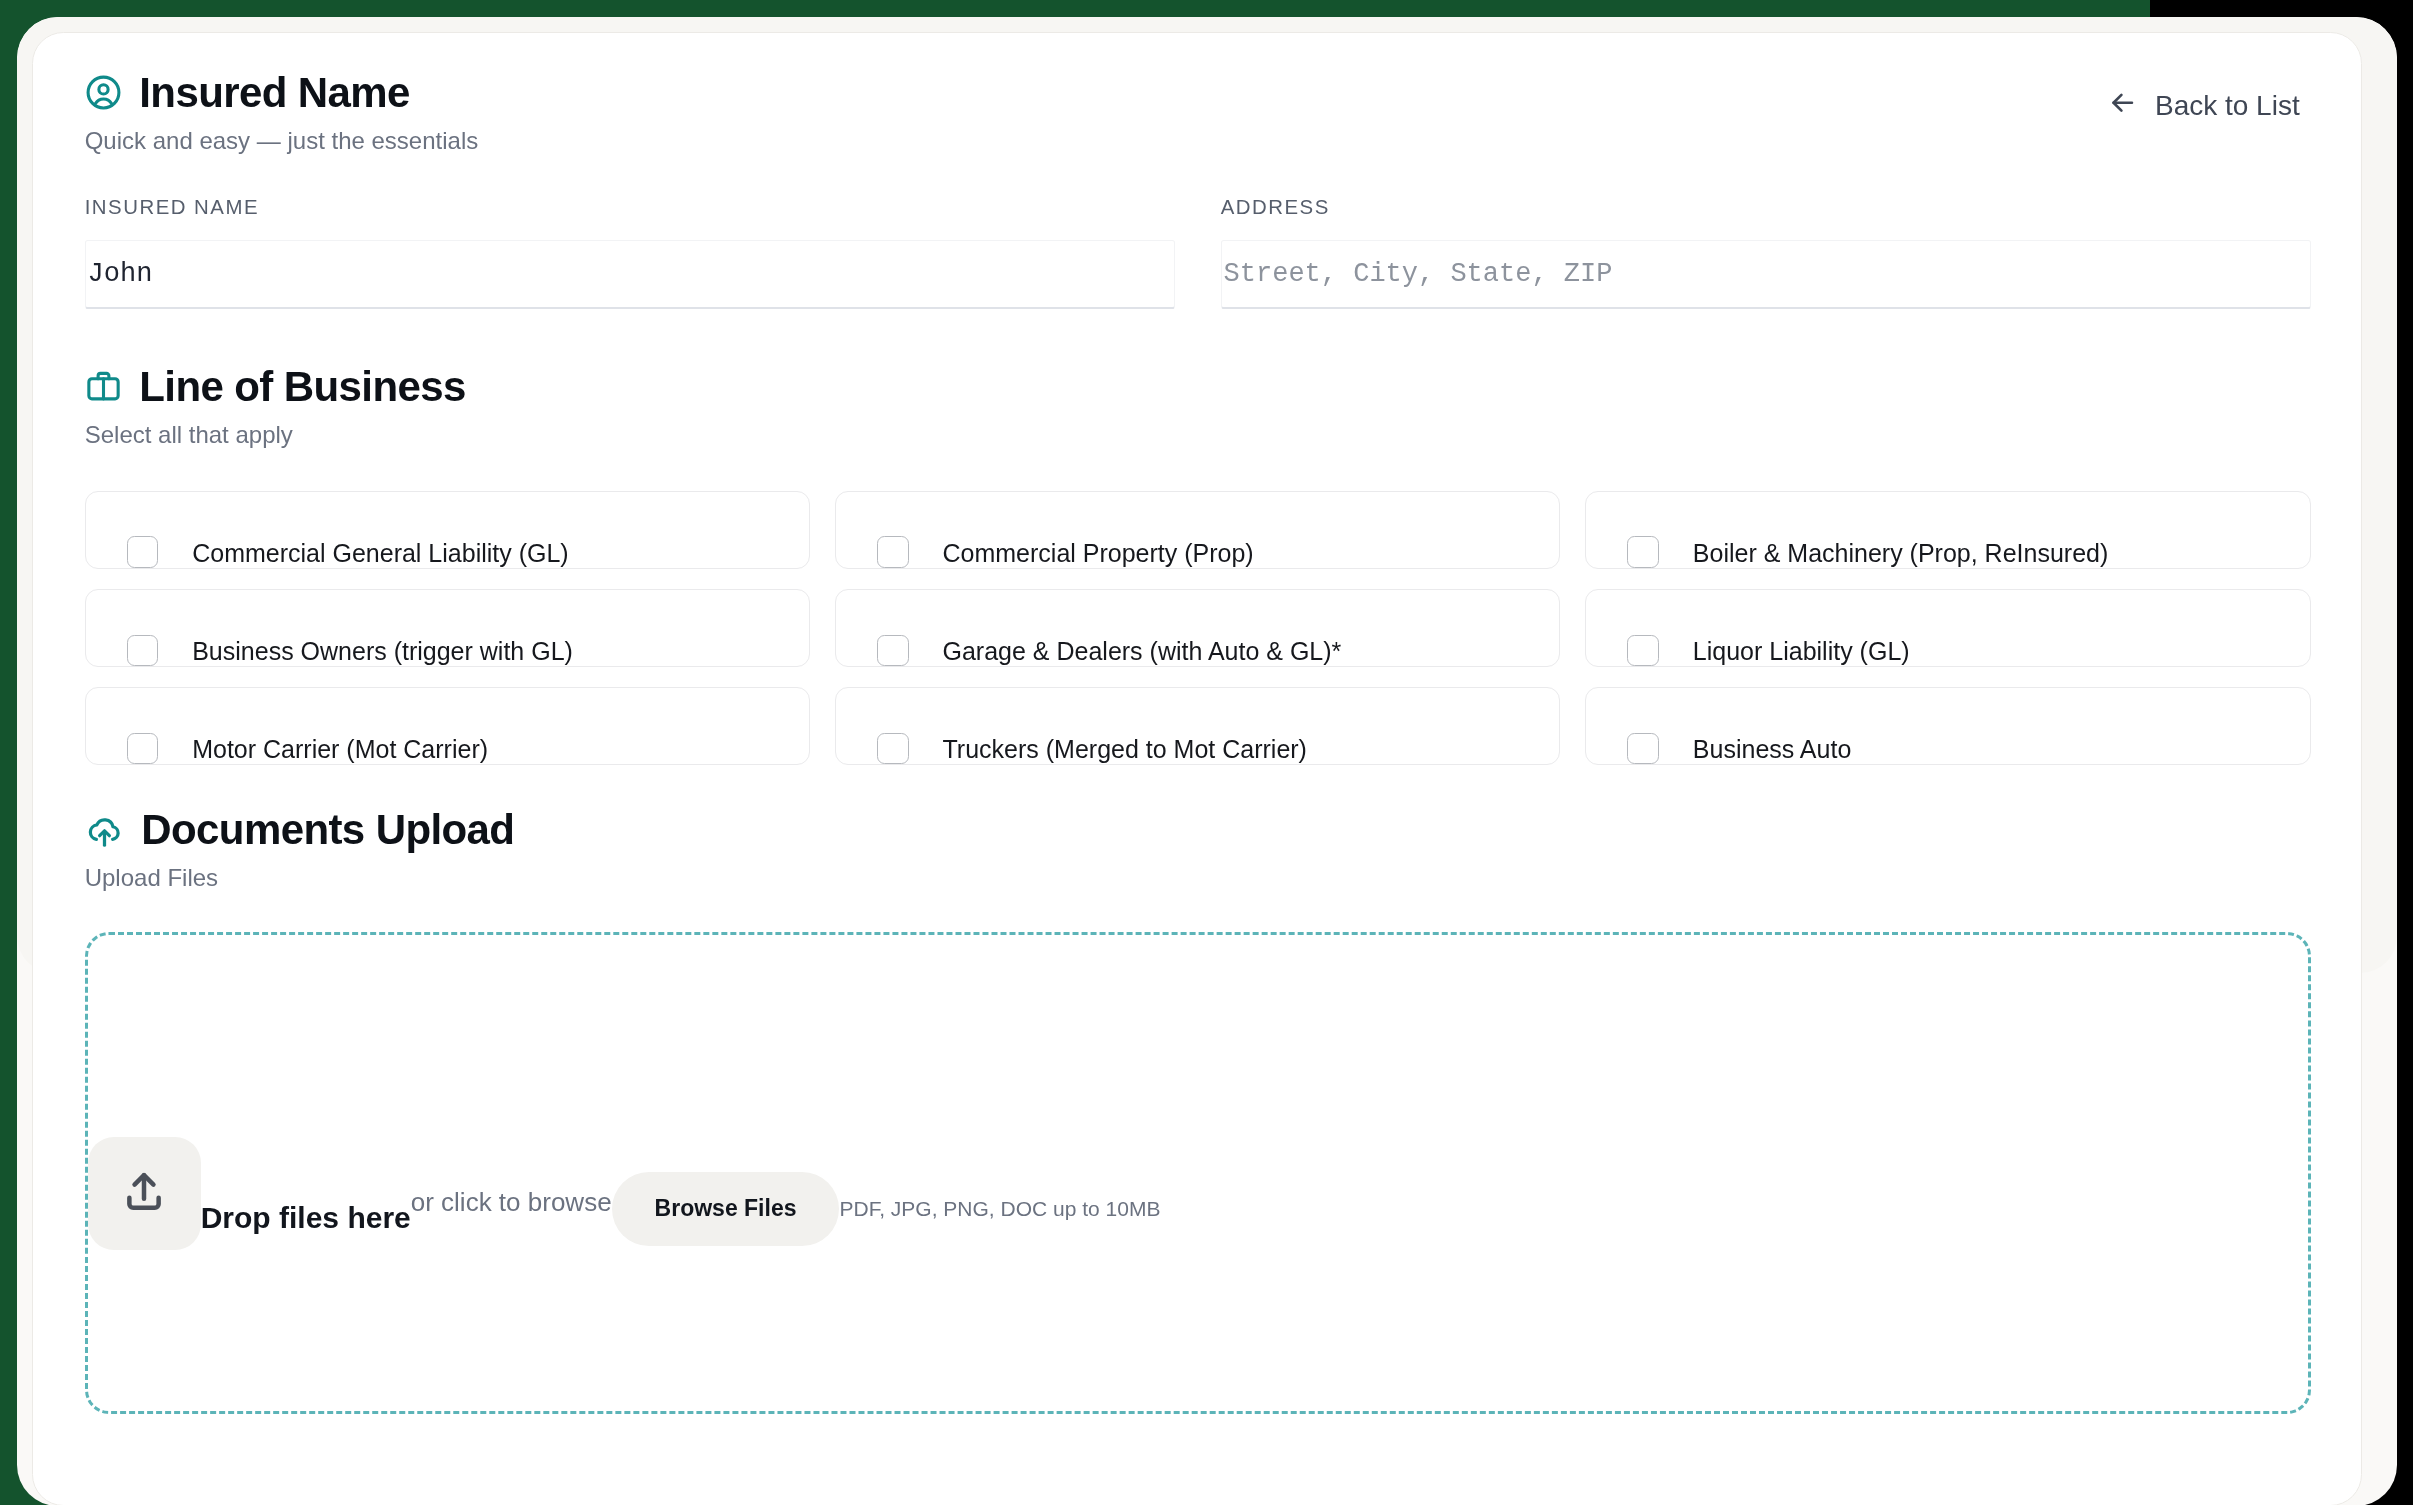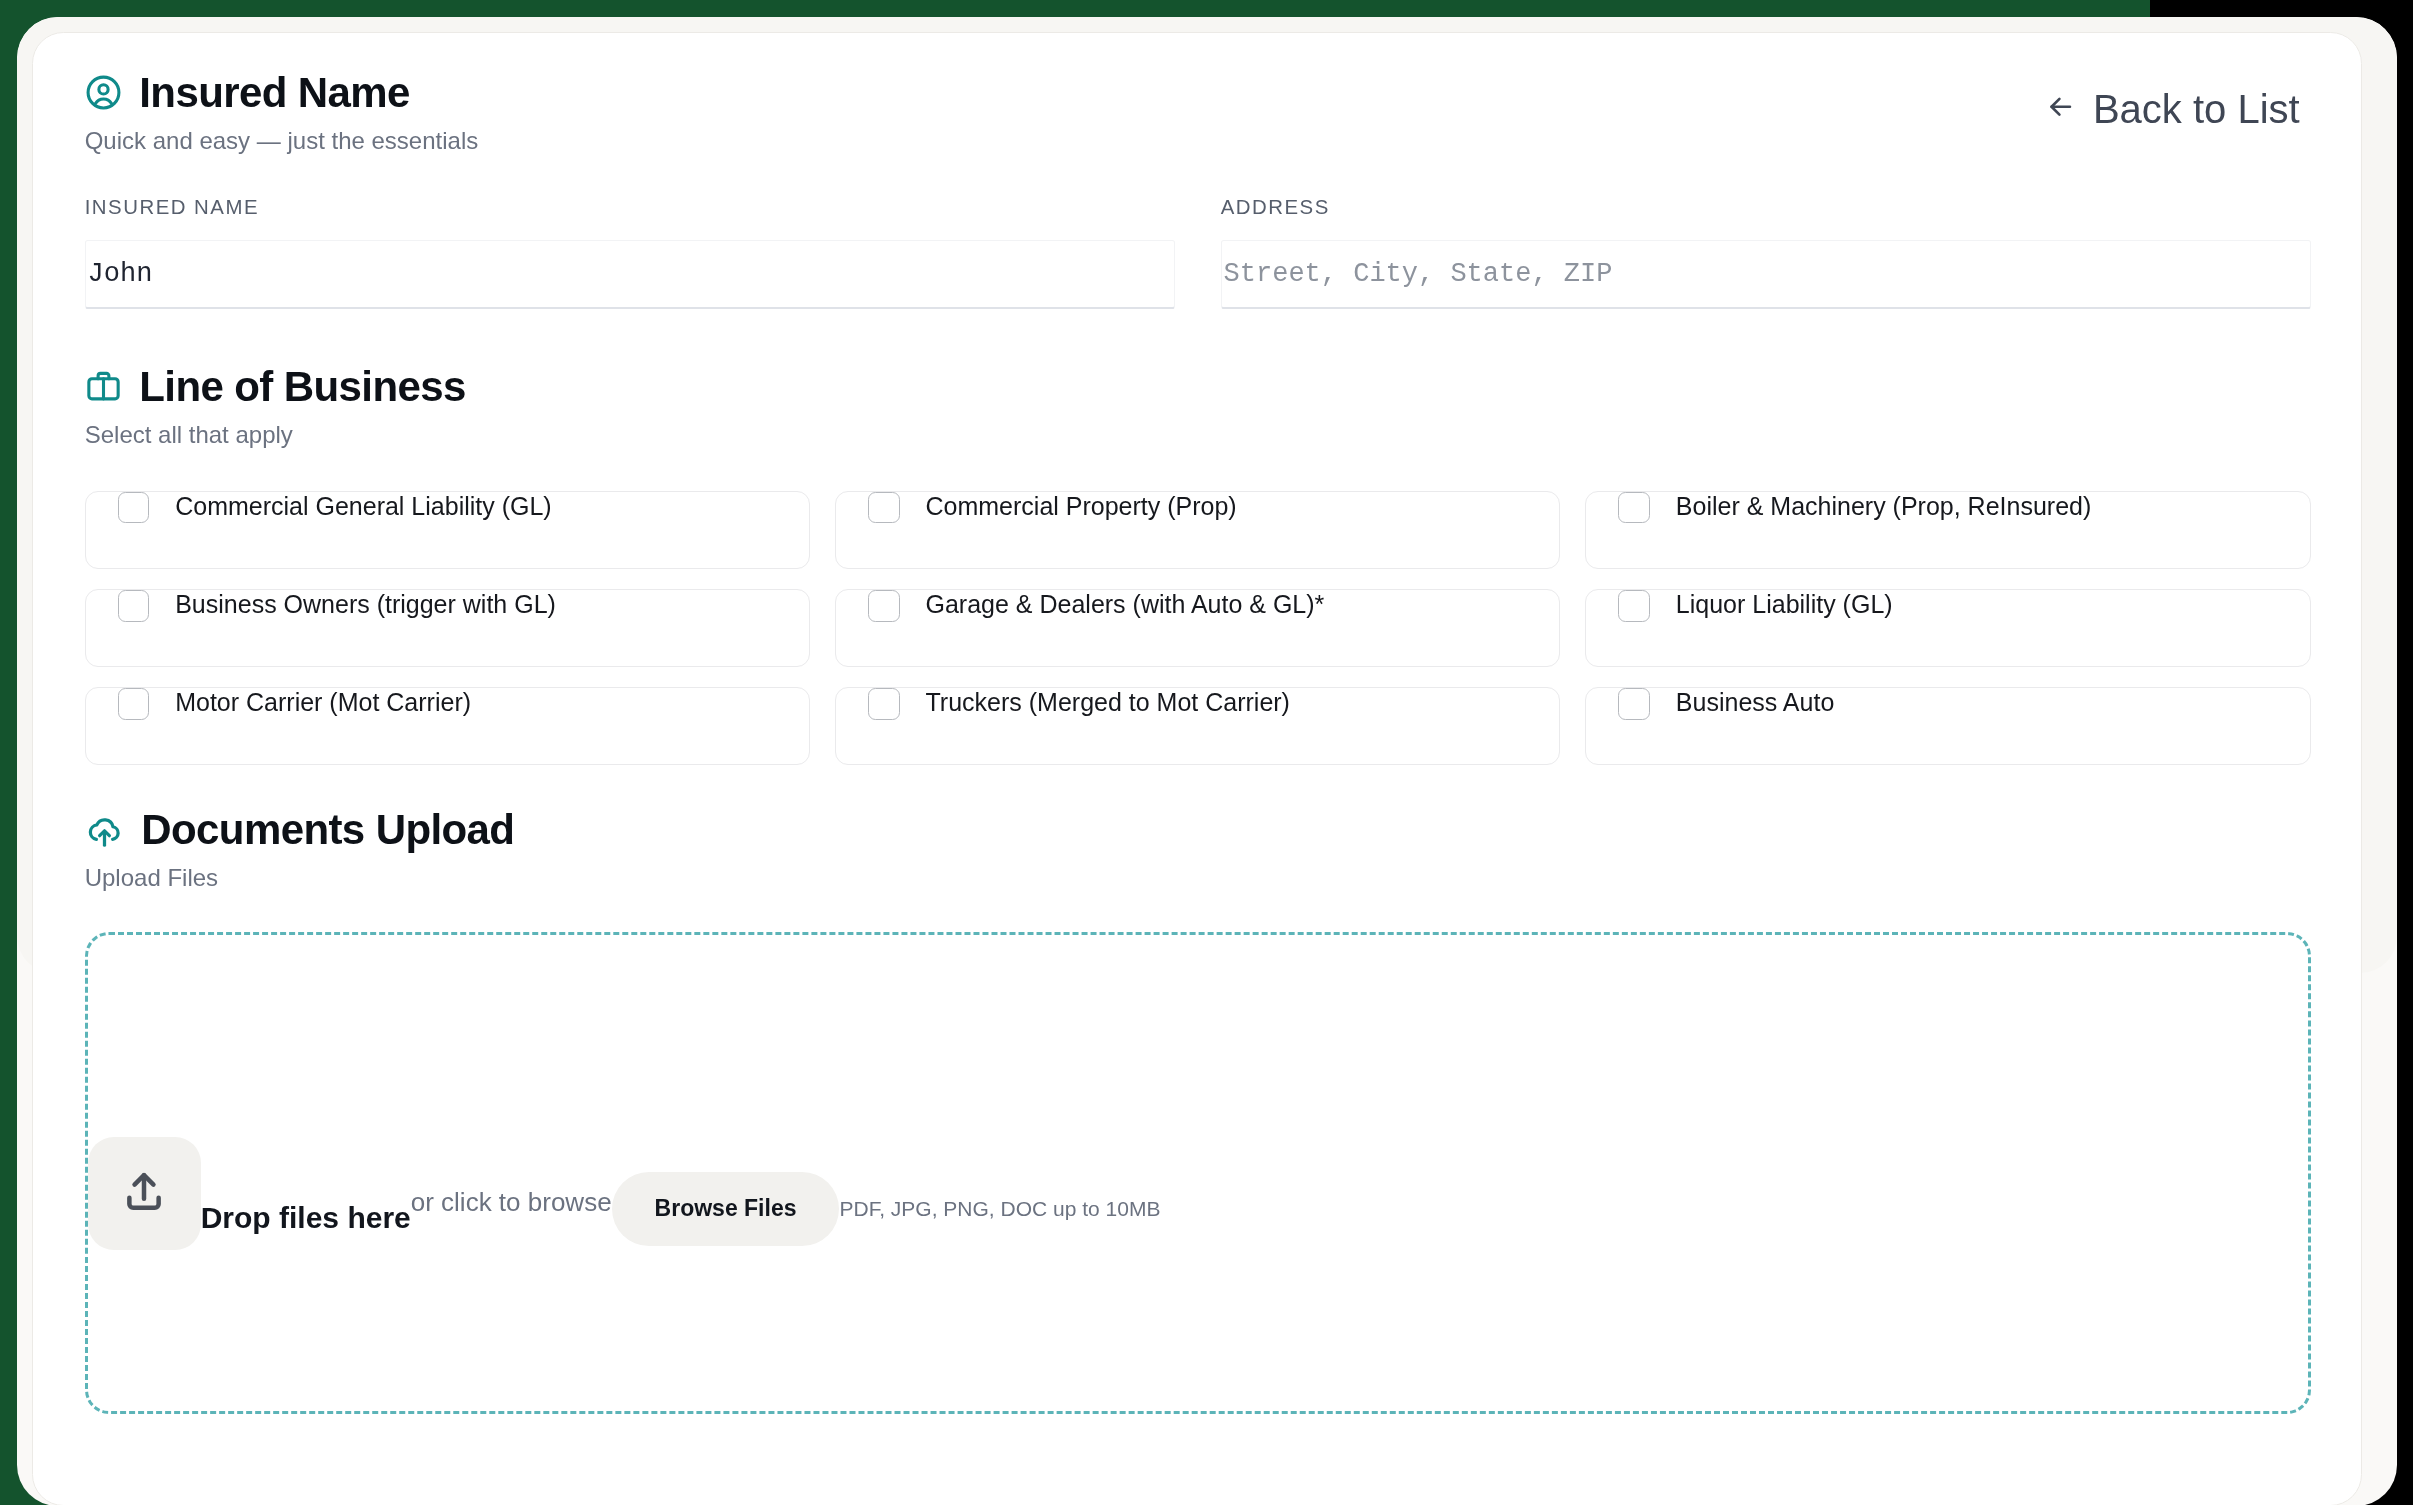--- a/index.html
+++ b/index.html
@@ -86,21 +86,21 @@
   
   #topbar {
     display: flex;
     justify-content: space-between;
     align-items: flex-start;
   }
   #back-to-list {
     display: flex;
     align-items: center;
     gap: 16.7px;
-    font-size: 40px;
+    font-size: 28px;
     color: #3f4654;
     cursor: pointer;
     padding-top: 15px;
     padding-right: 11px;
     background: none;
     border: none;
     font-family: inherit;
   }
 
   
@@ -148,23 +148,23 @@
     display: grid;
     grid-template-columns: repeat(3, 1fr);
     column-gap: 25px;
     row-gap: 20.4px;
   }
   .lob-item {
     height: 78px;
     border: 0.9px solid #eaeaec;
     border-radius: 13px;
     display: flex;
-    align-items: flex-start;
-    padding-left: 32px;
-    gap: 26px;
+    align-items: flex-end;
+    padding-left: 41px;
+    gap: 34px;
     background: #fff;
     cursor: pointer;
   }
   .cbox {
     width: 31.5px;
     height: 31.5px;
     border: 1.9px solid #b6b9be;
     border-radius: 7.4px;
     background: #fff;
     flex-shrink: 0;

